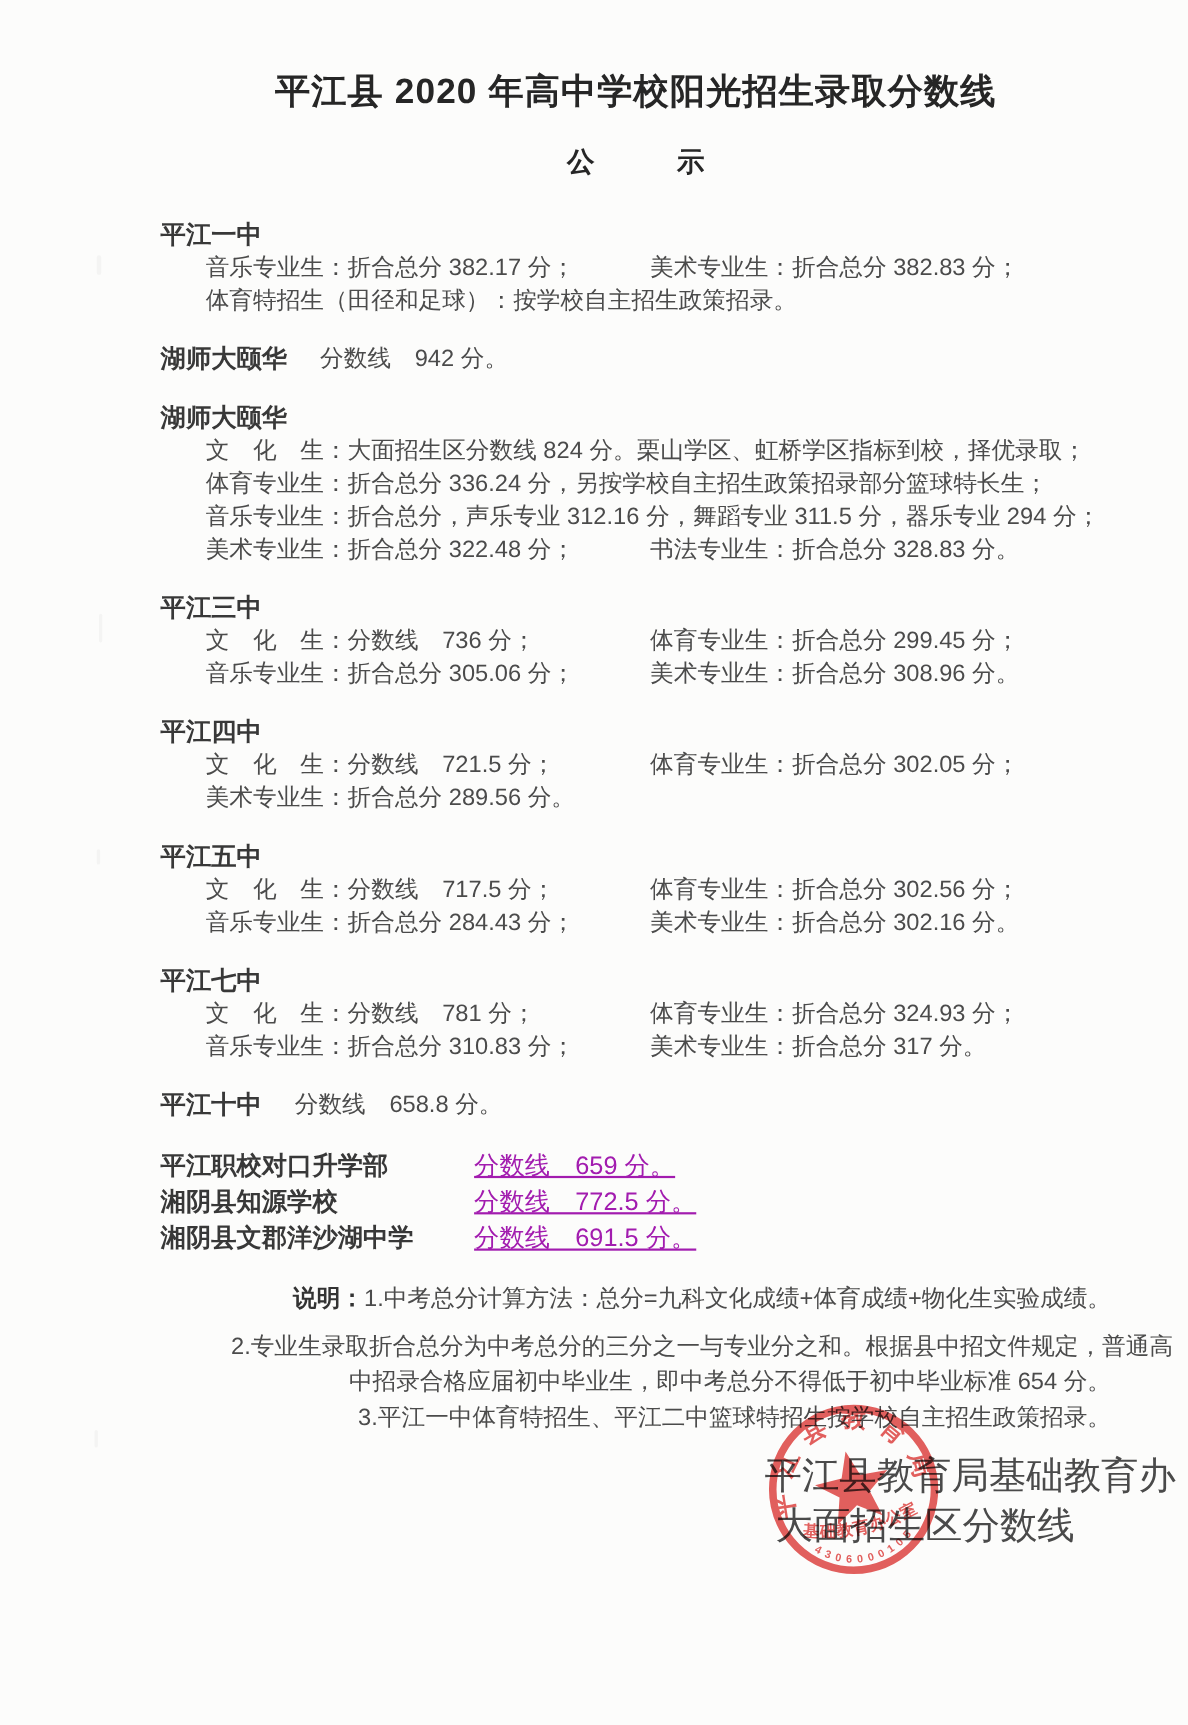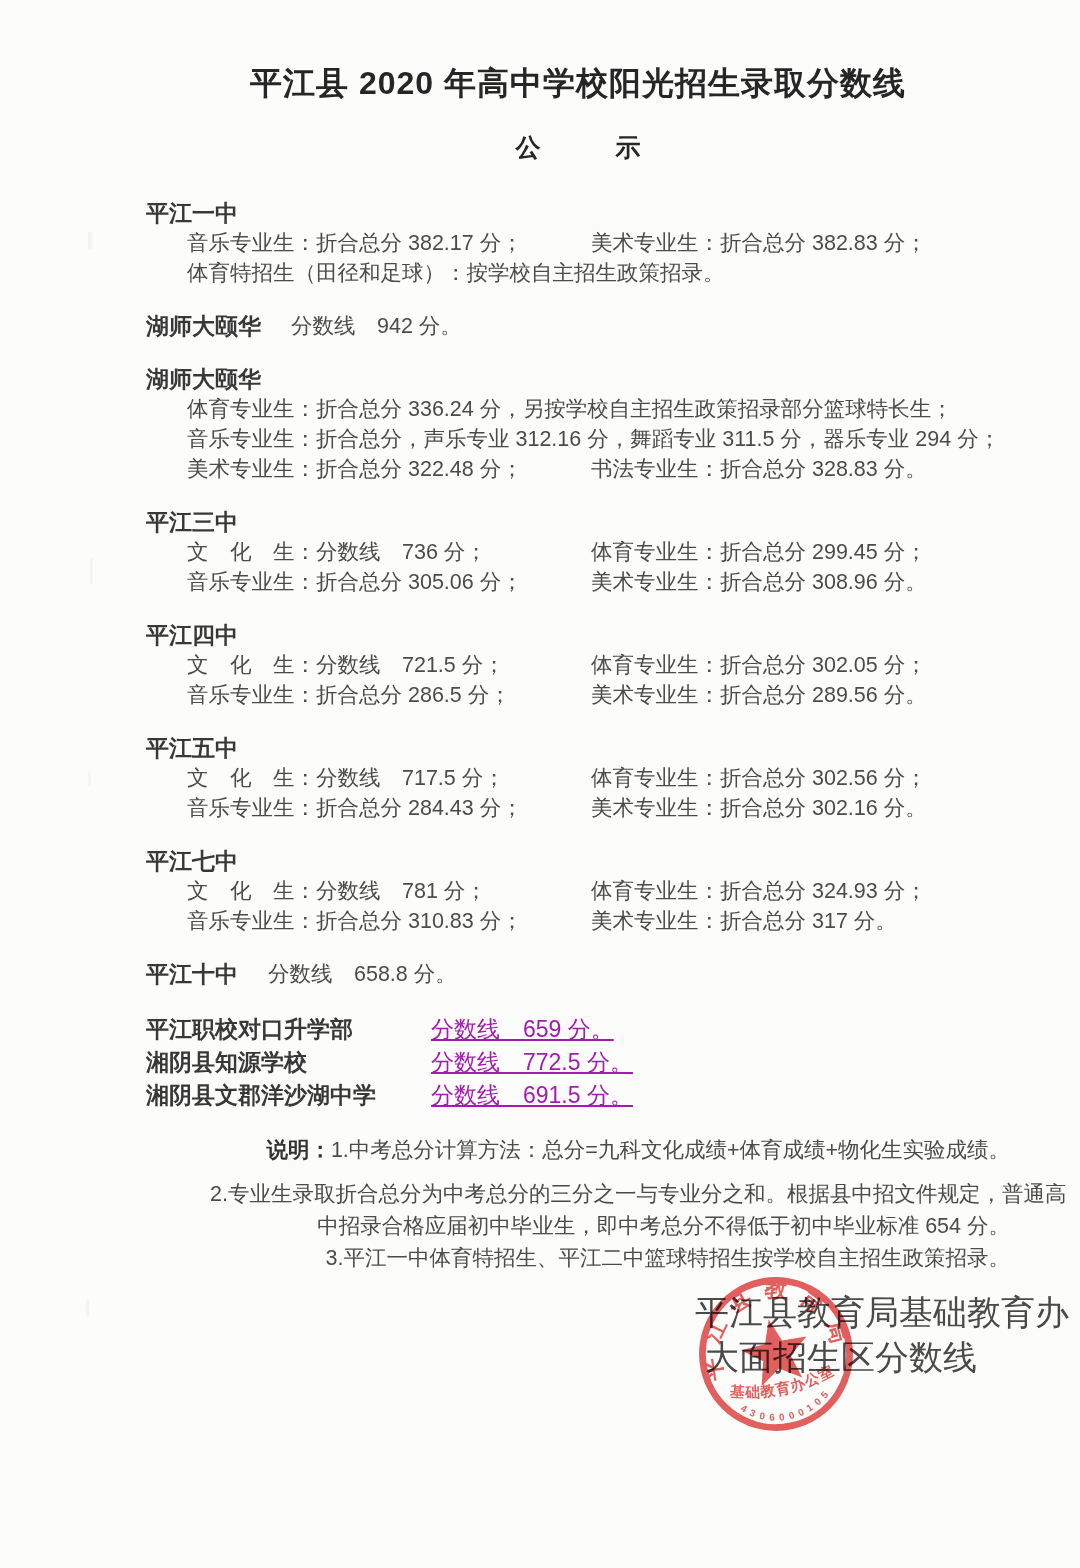--- a/index.html
+++ b/index.html
@@ -74,20 +74,23 @@
         <span class="sname">湖师大颐华</span>
         <span class="sscore">分数线　942 分。</span>
       </div>
   </section>
 
   <section class="sec">
     <div class="shead">
         <span class="sname">湖师大颐华</span>
       </div>
     <div class="row full">
+        <span class="cl">文　化　生：大面招生区分数线 824 分。栗山学区、虹桥学区指标到校，择优录取；</span>
+      </div>
+    <div class="row full">
         <span class="cl">体育专业生：折合总分 336.24 分，另按学校自主招生政策招录部分篮球特长生；</span>
       </div>
     <div class="row full">
         <span class="cl">音乐专业生：折合总分，声乐专业 312.16 分，舞蹈专业 311.5 分，器乐专业 294 分；</span>
       </div>
     <div class="row">
         <span class="cl">美术专业生：折合总分 322.48 分；</span>
         <span class="cr">书法专业生：折合总分 328.83 分。</span>
       </div>
   </section>
@@ -108,21 +111,20 @@
 
   <section class="sec">
     <div class="shead">
         <span class="sname">平江四中</span>
       </div>
     <div class="row">
         <span class="cl">文　化　生：分数线　721.5 分；</span>
         <span class="cr">体育专业生：折合总分 302.05 分；</span>
       </div>
     <div class="row">
-        <span class="cl">音乐专业生：折合总分 286.5 分；</span>
         <span class="cr">美术专业生：折合总分 289.56 分。</span>
       </div>
   </section>
 
   <section class="sec">
     <div class="shead">
         <span class="sname">平江五中</span>
       </div>
     <div class="row">
         <span class="cl">文　化　生：分数线　717.5 分；</span>

